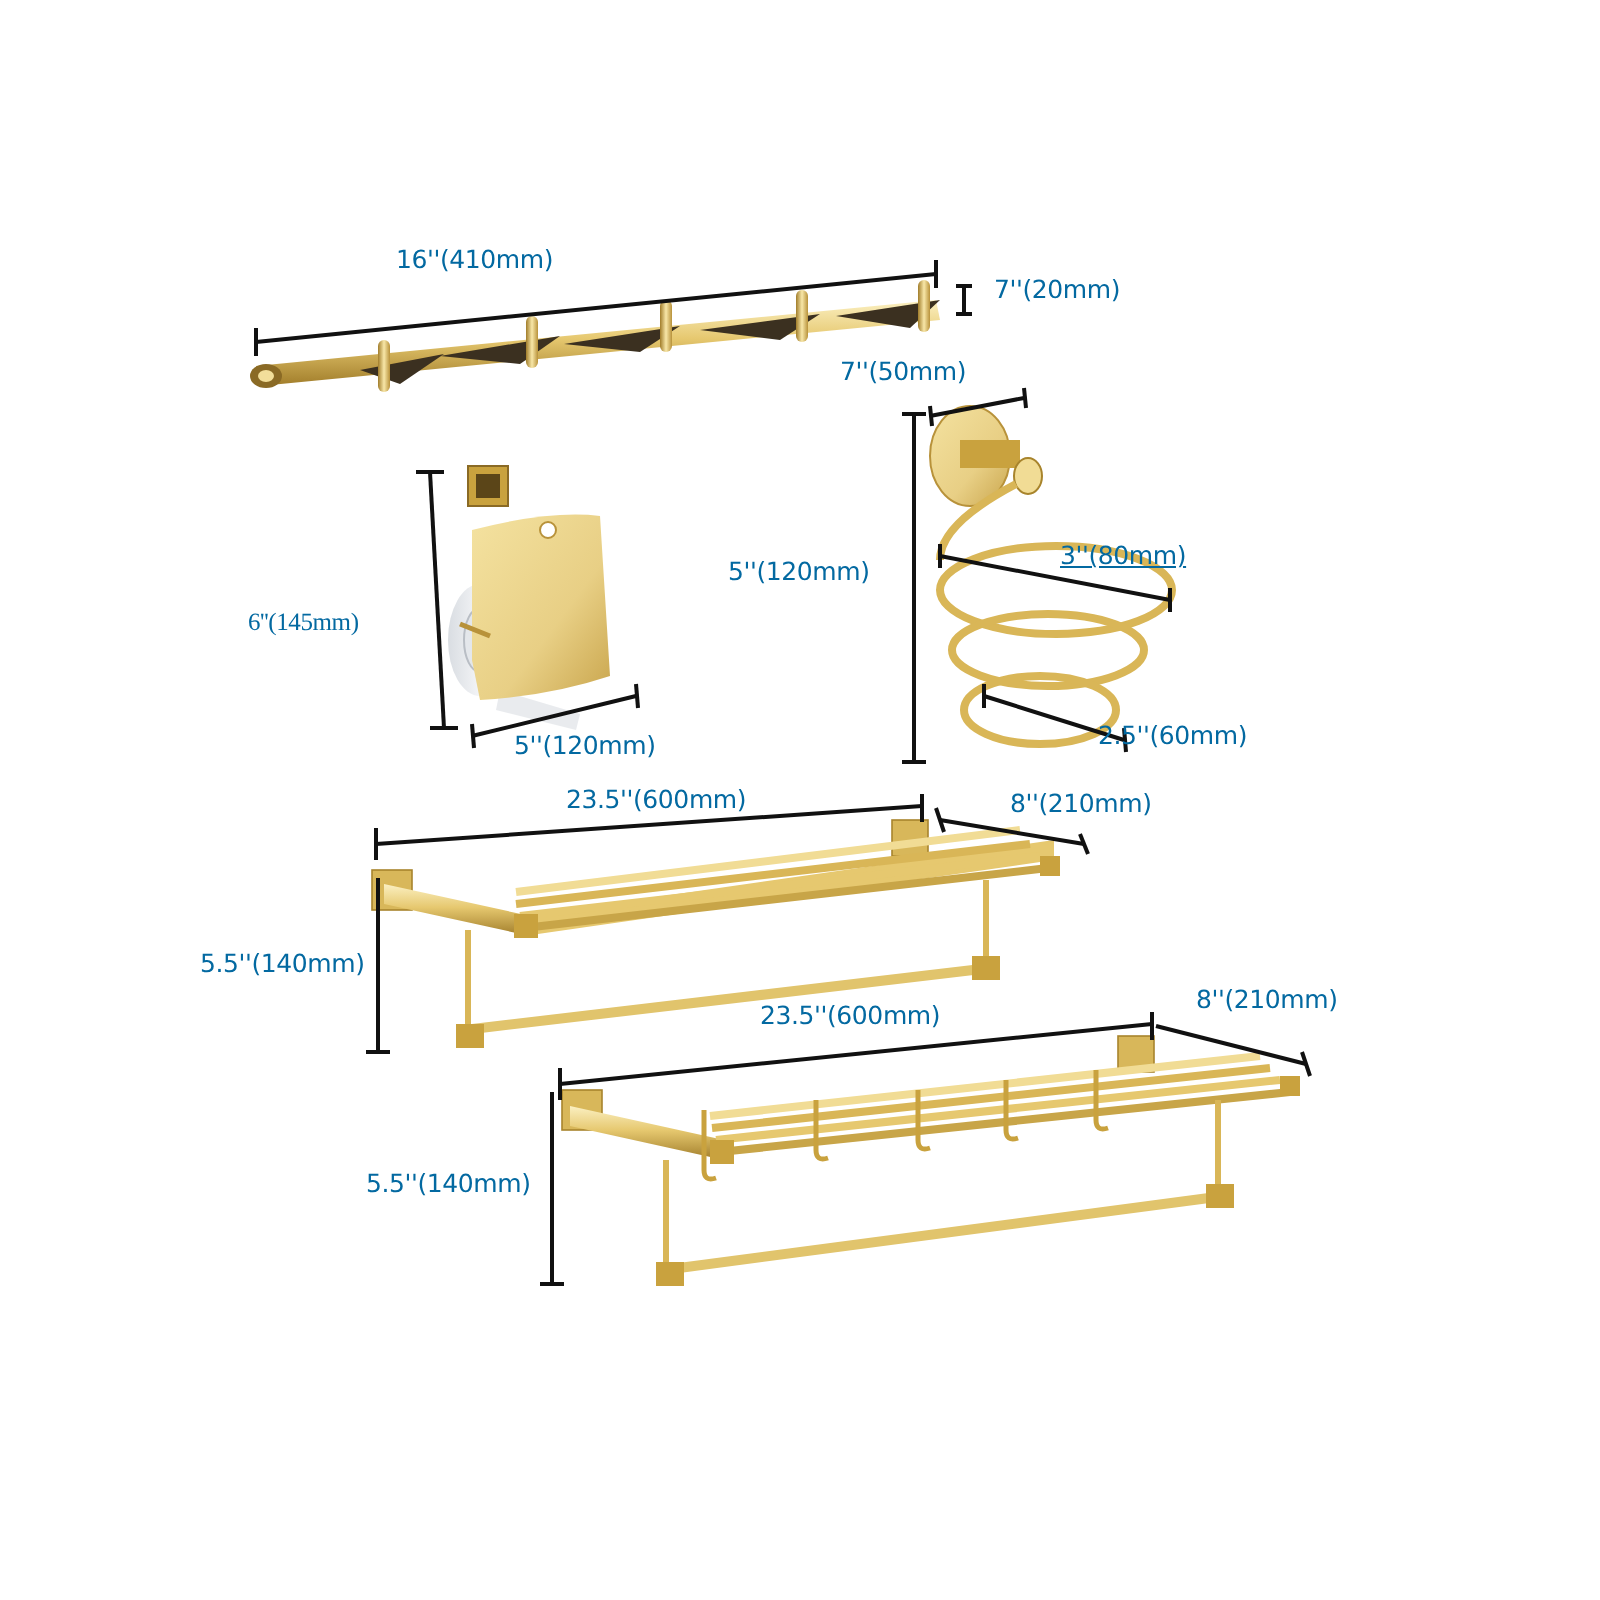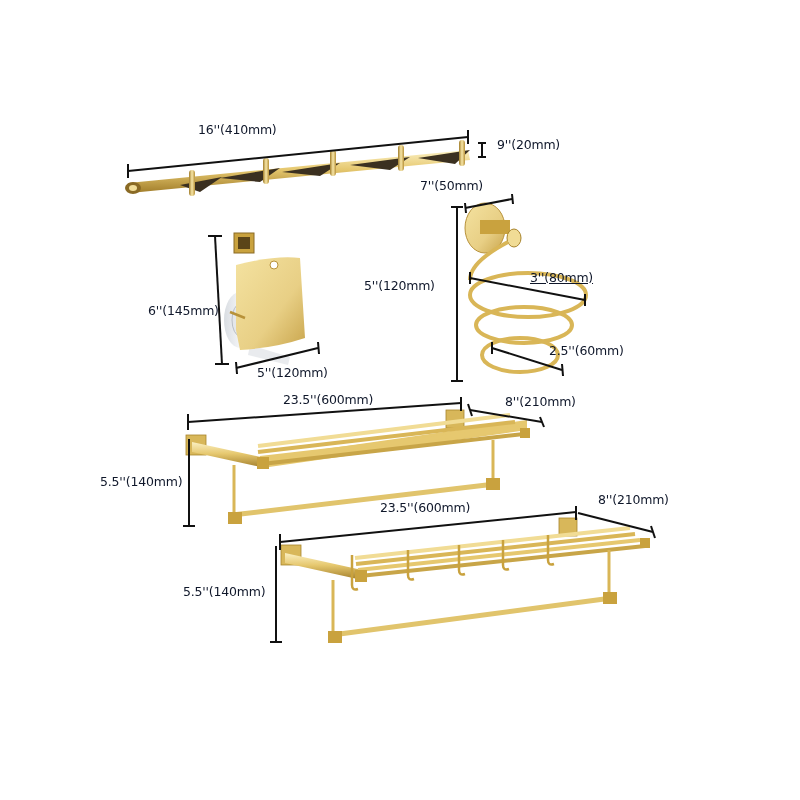--- a/index.html
+++ b/index.html
@@ -2,21 +2,21 @@
 <html><head>
 <meta charset="utf-8">
 <style>
   html, body { margin: 0; padding: 0; background: #ffffff; }
   body { width: 800px; height: 800px; position: relative; overflow: hidden; font-family: "DejaVu Sans", sans-serif; }
   .canvas { position: absolute; left: 0; top: 0; width: 800px; height: 800px; }
   .label {
     position: absolute;
     font-family: "DejaVu Sans", sans-serif;
     font-size: 12.5px;
-    color: #0f172a;
+    color: #0369a1;
     white-space: nowrap;
     letter-spacing: -0.2px;
     line-height: 1;
   }
   svg { position: absolute; left: 0; top: 0; }
 </style>
 </head>
 <body>
 
 <div class="canvas">
@@ -178,29 +178,29 @@
     <line x1="280" y1="534" x2="280" y2="550"></line>
     <line x1="576" y1="506" x2="576" y2="520"></line>
     <line x1="578" y1="513" x2="653" y2="532"></line>
     <line x1="651" y1="526" x2="655" y2="538"></line>
     <line x1="276" y1="546" x2="276" y2="642"></line>
     <line x1="270" y1="642" x2="282" y2="642"></line>
   </g>
 </svg>
 
 <span class="label" style="left:198px; top:124px;">16''(410mm)</span>
-<span class="label" style="left:497px; top:139px;">9''(20mm)</span>
-
-<span class="label" style="left:148px; top:305px;">6''(145mm)</span>
+<span class="label" style="left:497px; top:139px;">7''(20mm)</span>
+
+<span class="label" style="left:124px; top:305px;font-family:Liberation Serif, serif;">6''(145mm)</span>
 <span class="label" style="left:257px; top:367px;">5''(120mm)</span>
 
 <span class="label" style="left:420px; top:180px;">7''(50mm)</span>
 <span class="label" style="left:364px; top:280px;">5''(120mm)</span>
 <span class="label" style="left:530px; top:272px;text-decoration:underline;">3''(80mm)</span>
-<span class="label" style="left:549px; top:345px;text-align:center;">2.5''(60mm)</span>
+<span class="label" style="left:549px; top:362px;text-align:center;">2.5''(60mm)</span>
 
 <span class="label" style="left:283px; top:394px;">23.5''(600mm)</span>
 <span class="label" style="left:505px; top:396px;">8''(210mm)</span>
 <span class="label" style="left:100px; top:476px;">5.5''(140mm)</span>
 
 <span class="label" style="left:380px; top:502px;">23.5''(600mm)</span>
 <span class="label" style="left:598px; top:494px;">8''(210mm)</span>
 <span class="label" style="left:183px; top:586px;">5.5''(140mm)</span>
 
 </div>

